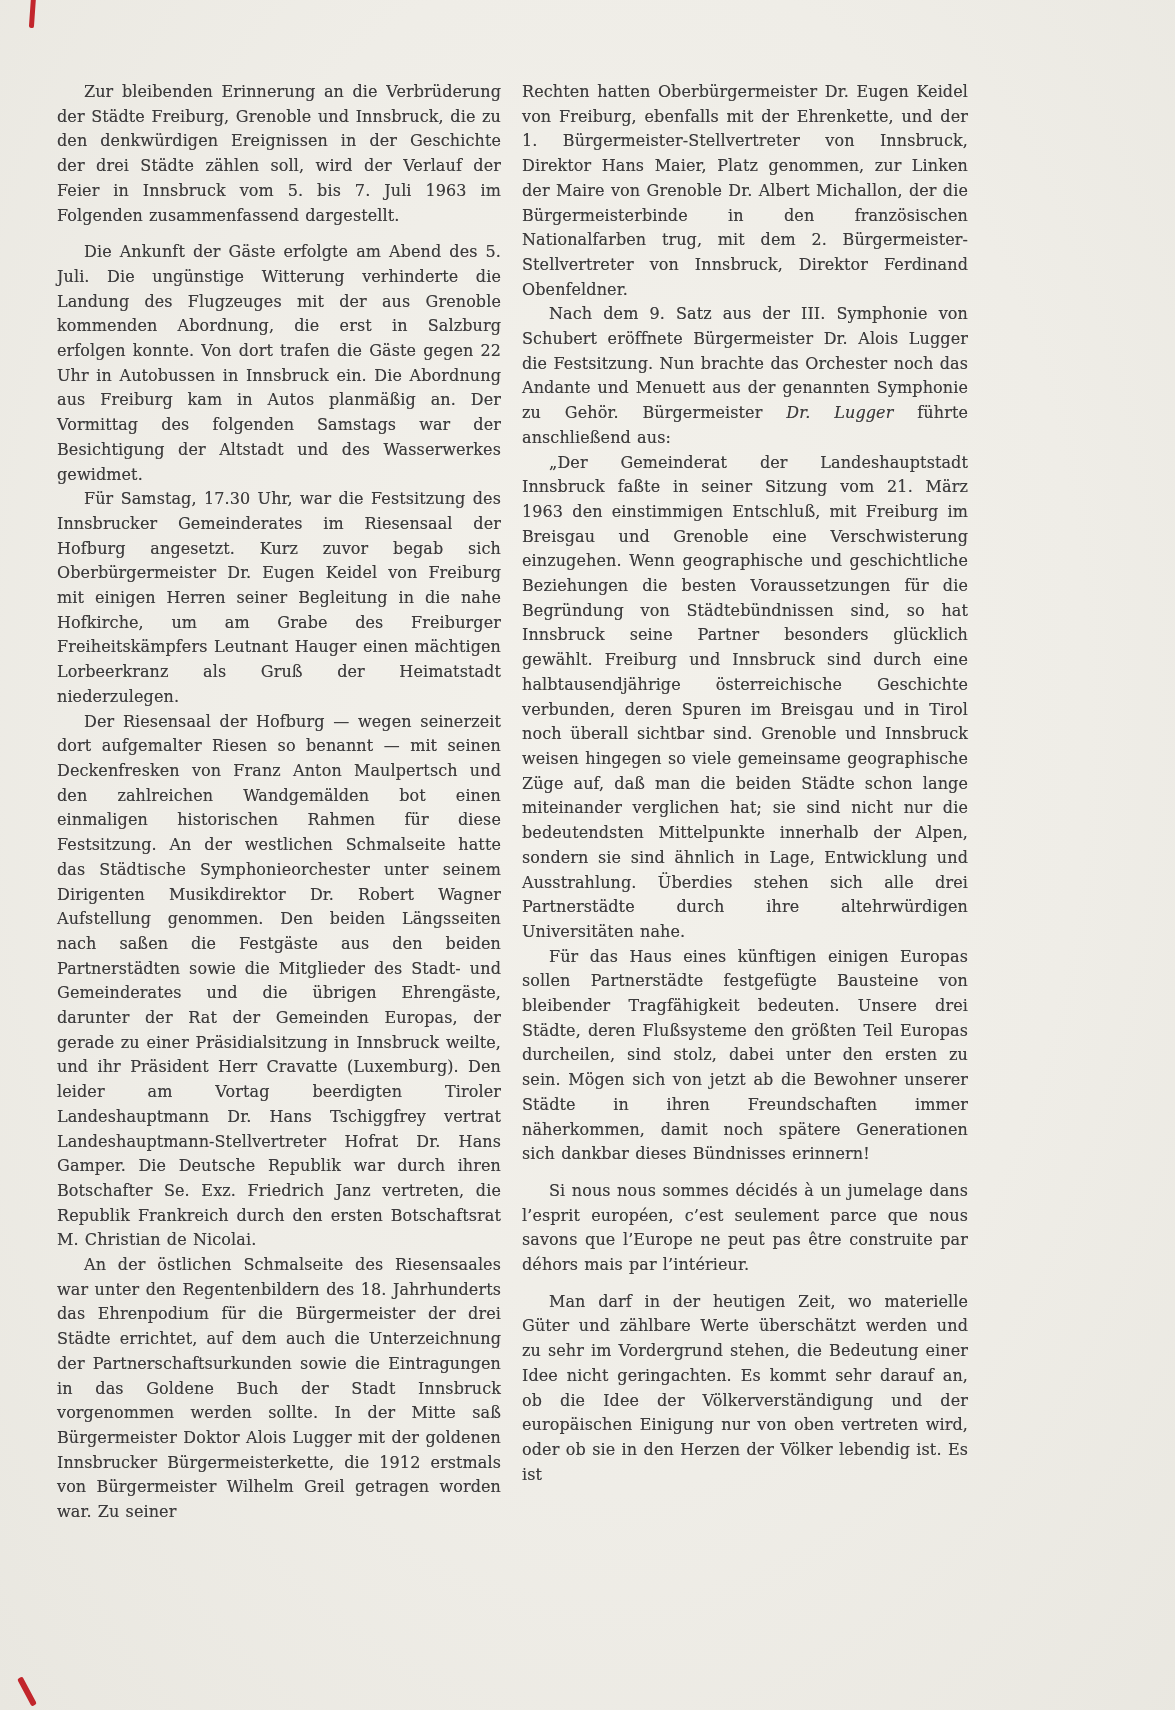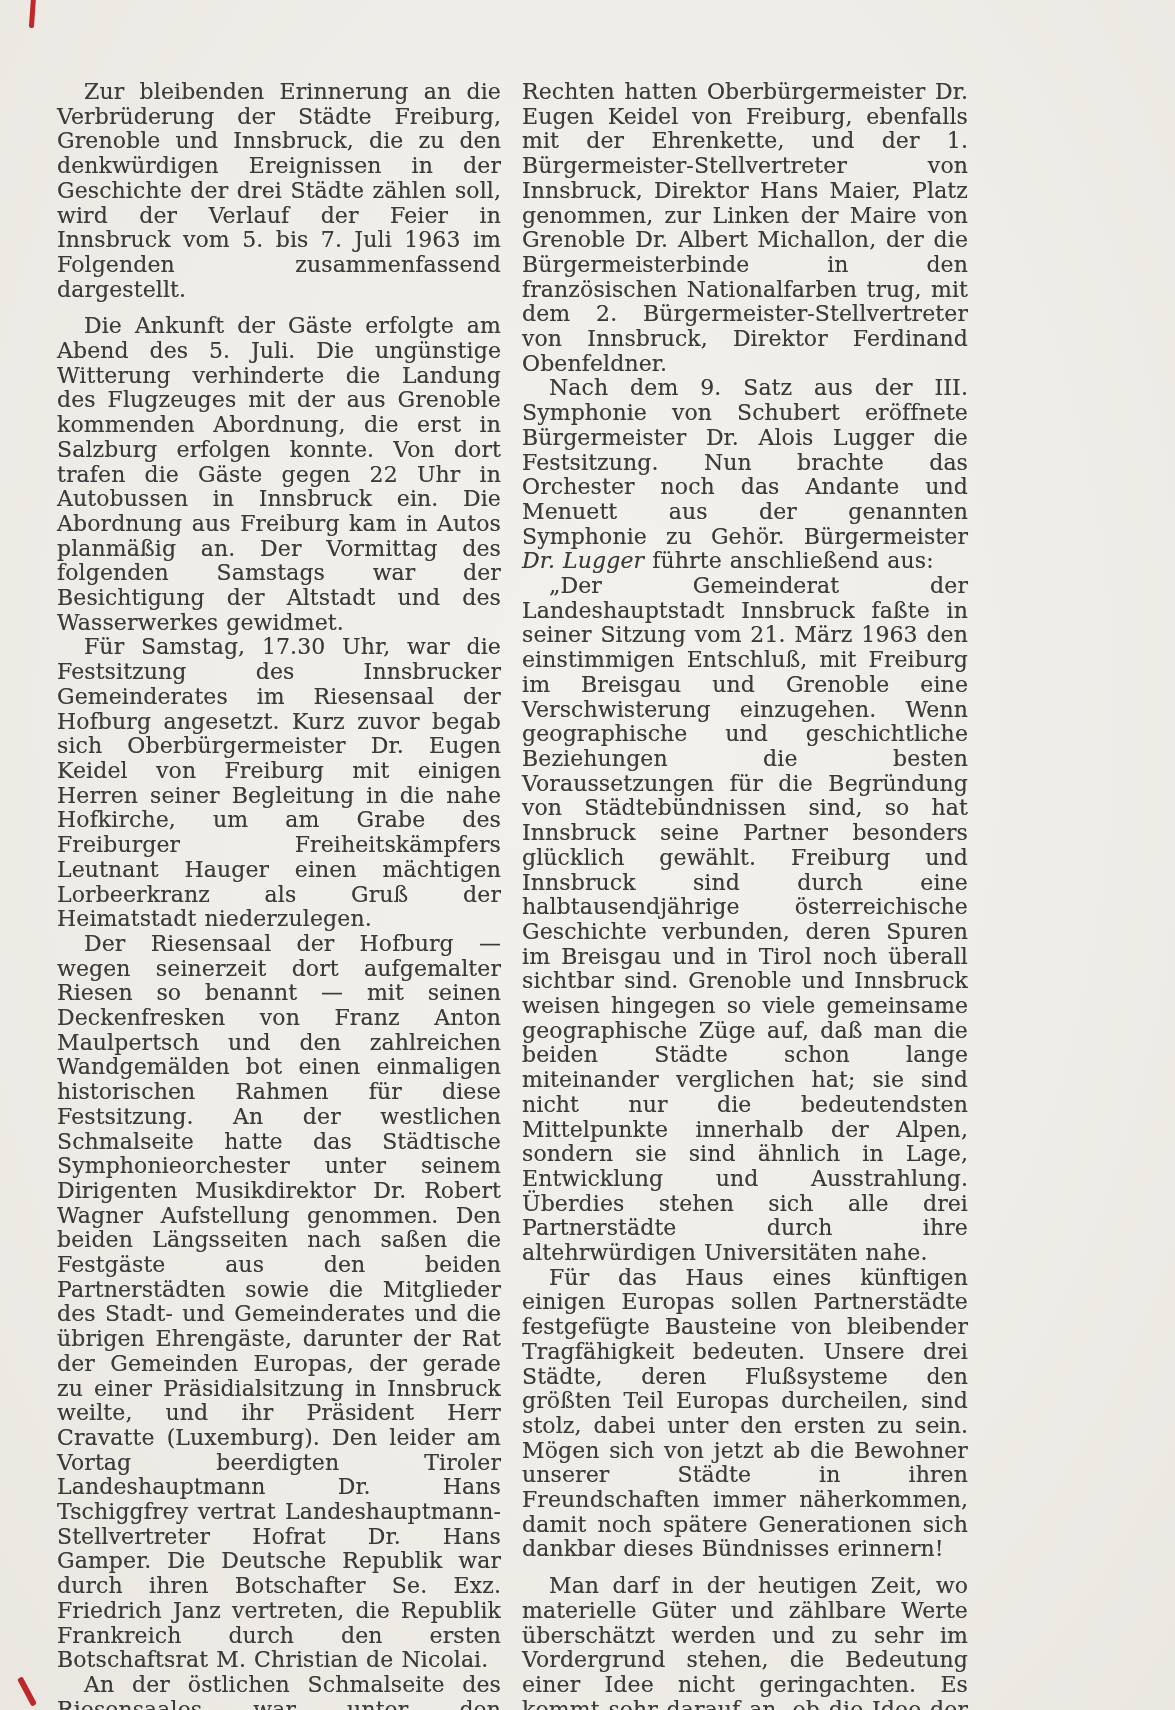--- a/index.html
+++ b/index.html
@@ -28,21 +28,21 @@
   }
   .column {
     width: 444px;
   }
   .column.right {
     width: 446px;
   }
   .para {
     margin: 0;
     text-align: justify;
-    font-size: 22px;
+    font-size: 16px;
     line-height: 24.7px;
     color: #3c3b3c;
     letter-spacing: 0.1px;
     word-spacing: 1px;
     hyphens: auto;
     -webkit-hyphens: auto;
     text-shadow: 0 0 0.4px rgba(60,59,60,0.55);
   }
   .indent {
     text-indent: 27px;
@@ -89,17 +89,18 @@
       <p class="para indent" lang="de">Für Samstag, 17.30 Uhr, war die Festsitzung des Innsbrucker Gemeinderates im Riesensaal der Hofburg angesetzt. Kurz zuvor begab sich Oberbürgermeister Dr. Eugen Keidel von Freiburg mit einigen Herren seiner Begleitung in die nahe Hofkirche, um am Grabe des Freiburger Freiheitskämpfers Leutnant Hauger einen mächtigen Lorbeerkranz als Gruß der Heimatstadt niederzulegen.</p>
       <p class="para indent" lang="de">Der Riesensaal der Hofburg — wegen seinerzeit dort aufgemalter Riesen so benannt — mit seinen Deckenfresken von Franz Anton Maulpertsch und den zahlreichen Wandgemälden bot einen einmaligen historischen Rahmen für diese Festsitzung. An der westlichen Schmalseite hatte das Städtische Symphonieorchester unter seinem Dirigenten Musikdirektor Dr. Robert Wagner Aufstellung genommen. Den beiden Längsseiten nach saßen die Festgäste aus den beiden Partnerstädten sowie die Mitglieder des Stadt- und Gemeinderates und die übrigen Ehrengäste, darunter der Rat der Gemeinden Europas, der gerade zu einer Präsidialsitzung in Innsbruck weilte, und ihr Präsident Herr Cravatte (Luxemburg). Den leider am Vortag beerdigten Tiroler Landeshauptmann Dr. Hans Tschiggfrey vertrat Landeshauptmann-Stellvertreter Hofrat Dr. Hans Gamper. Die Deutsche Republik war durch ihren Botschafter Se. Exz. Friedrich Janz vertreten, die Republik Frankreich durch den ersten Botschaftsrat M. Christian de Nicolai.</p>
       <p class="para indent" lang="de">An der östlichen Schmalseite des Riesensaales war unter den Regentenbildern des 18. Jahrhunderts das Ehrenpodium für die Bürgermeister der drei Städte errichtet, auf dem auch die Unterzeichnung der Partnerschaftsurkunden sowie die Eintragungen in das Goldene Buch der Stadt Innsbruck vorgenommen werden sollte. In der Mitte saß Bürgermeister Doktor Alois Lugger mit der goldenen Innsbrucker Bürgermeisterkette, die 1912 erstmals von Bürgermeister Wilhelm Greil getragen worden war. Zu seiner</p>
     </div>
 
     <div class="column right">
       <p class="para" lang="de">Rechten hatten Oberbürgermeister Dr. Eugen Keidel von Freiburg, ebenfalls mit der Ehrenkette, und der 1. Bürgermeister-Stellvertreter von Innsbruck, Direktor Hans Maier, Platz genommen, zur Linken der Maire von Grenoble Dr. Albert Michallon, der die Bürgermeisterbinde in den französischen Nationalfarben trug, mit dem 2. Bürgermeister-Stellvertreter von Innsbruck, Direktor Ferdinand Obenfeldner.</p>
       <p class="para indent" lang="de"><span>Nach dem 9. Satz aus der III. Symphonie von Schubert eröffnete Bürgermeister Dr. Alois Lugger die Festsitzung. Nun brachte das Orchester noch das Andante und Menuett aus der genannten Symphonie zu Gehör. Bürgermeister </span><em>Dr. Lugger</em><span> führte anschließend aus:</span></p>
       <p class="para indent" lang="de">„Der Gemeinderat der Landeshauptstadt Innsbruck faßte in seiner Sitzung vom 21. März 1963 den einstimmigen Entschluß, mit Freiburg im Breisgau und Grenoble eine Verschwisterung einzugehen. Wenn geographische und geschichtliche Beziehungen die besten Voraussetzungen für die Begründung von Städtebündnissen sind, so hat Innsbruck seine Partner besonders glücklich gewählt. Freiburg und Innsbruck sind durch eine halbtausendjährige österreichische Geschichte verbunden, deren Spuren im Breisgau und in Tirol noch überall sichtbar sind. Grenoble und Innsbruck weisen hingegen so viele gemeinsame geographische Züge auf, daß man die beiden Städte schon lange miteinander verglichen hat; sie sind nicht nur die bedeutendsten Mittelpunkte innerhalb der Alpen, sondern sie sind ähnlich in Lage, Entwicklung und Ausstrahlung. Überdies stehen sich alle drei Partnerstädte durch ihre altehrwürdigen Universitäten nahe.</p>
       <p class="para indent" lang="de">Für das Haus eines künftigen einigen Europas sollen Partnerstädte festgefügte Bausteine von bleibender Tragfähigkeit bedeuten. Unsere drei Städte, deren Flußsysteme den größten Teil Europas durcheilen, sind stolz, dabei unter den ersten zu sein. Mögen sich von jetzt ab die Bewohner unserer Städte in ihren Freundschaften immer näherkommen, damit noch spätere Generationen sich dankbar dieses Bündnisses erinnern!</p>
+      <p class="para indent gap-before" lang="fr">Si nous nous sommes décidés à un jumelage dans l’esprit européen, c’est seulement parce que nous savons que l’Europe ne peut pas être construite par déhors mais par l’intérieur.</p>
       <p class="para indent gap-before" lang="de">Man darf in der heutigen Zeit, wo materielle Güter und zählbare Werte überschätzt werden und zu sehr im Vordergrund stehen, die Bedeutung einer Idee nicht geringachten. Es kommt sehr darauf an, ob die Idee der Völkerverständigung und der europäischen Einigung nur von oben vertreten wird, oder ob sie in den Herzen der Völker lebendig ist. Es ist</p>
     </div>
 
   </div>
 </div>
 
 </body></html>

